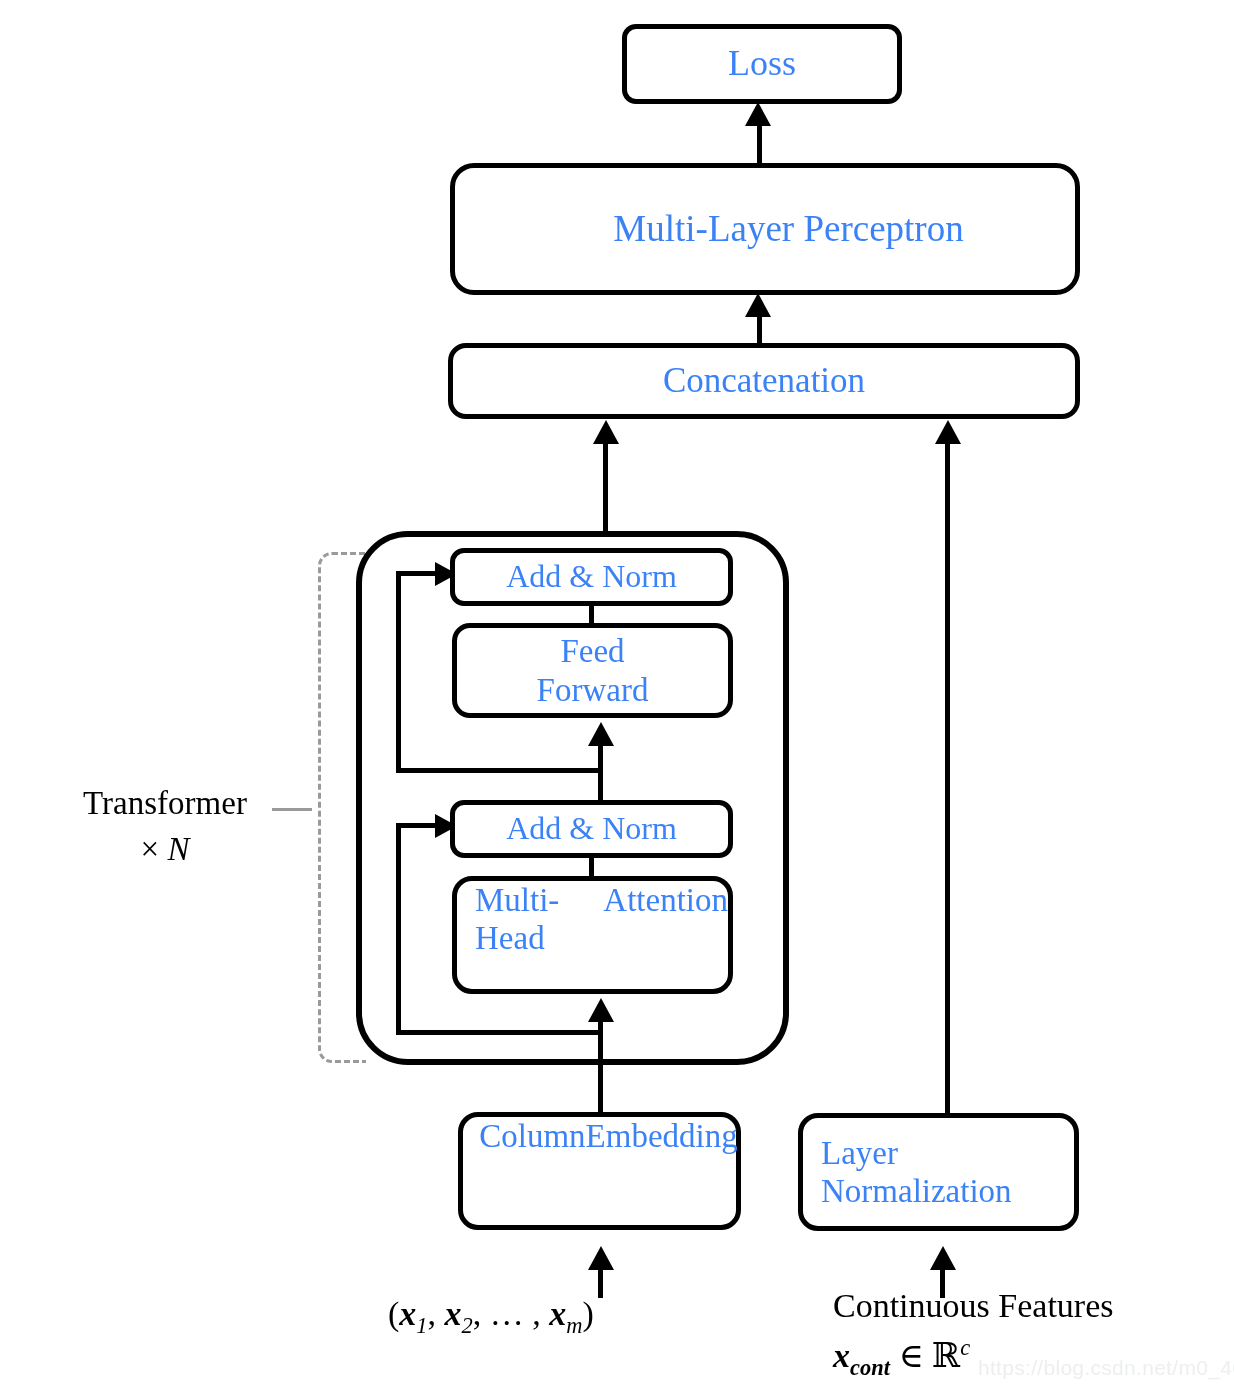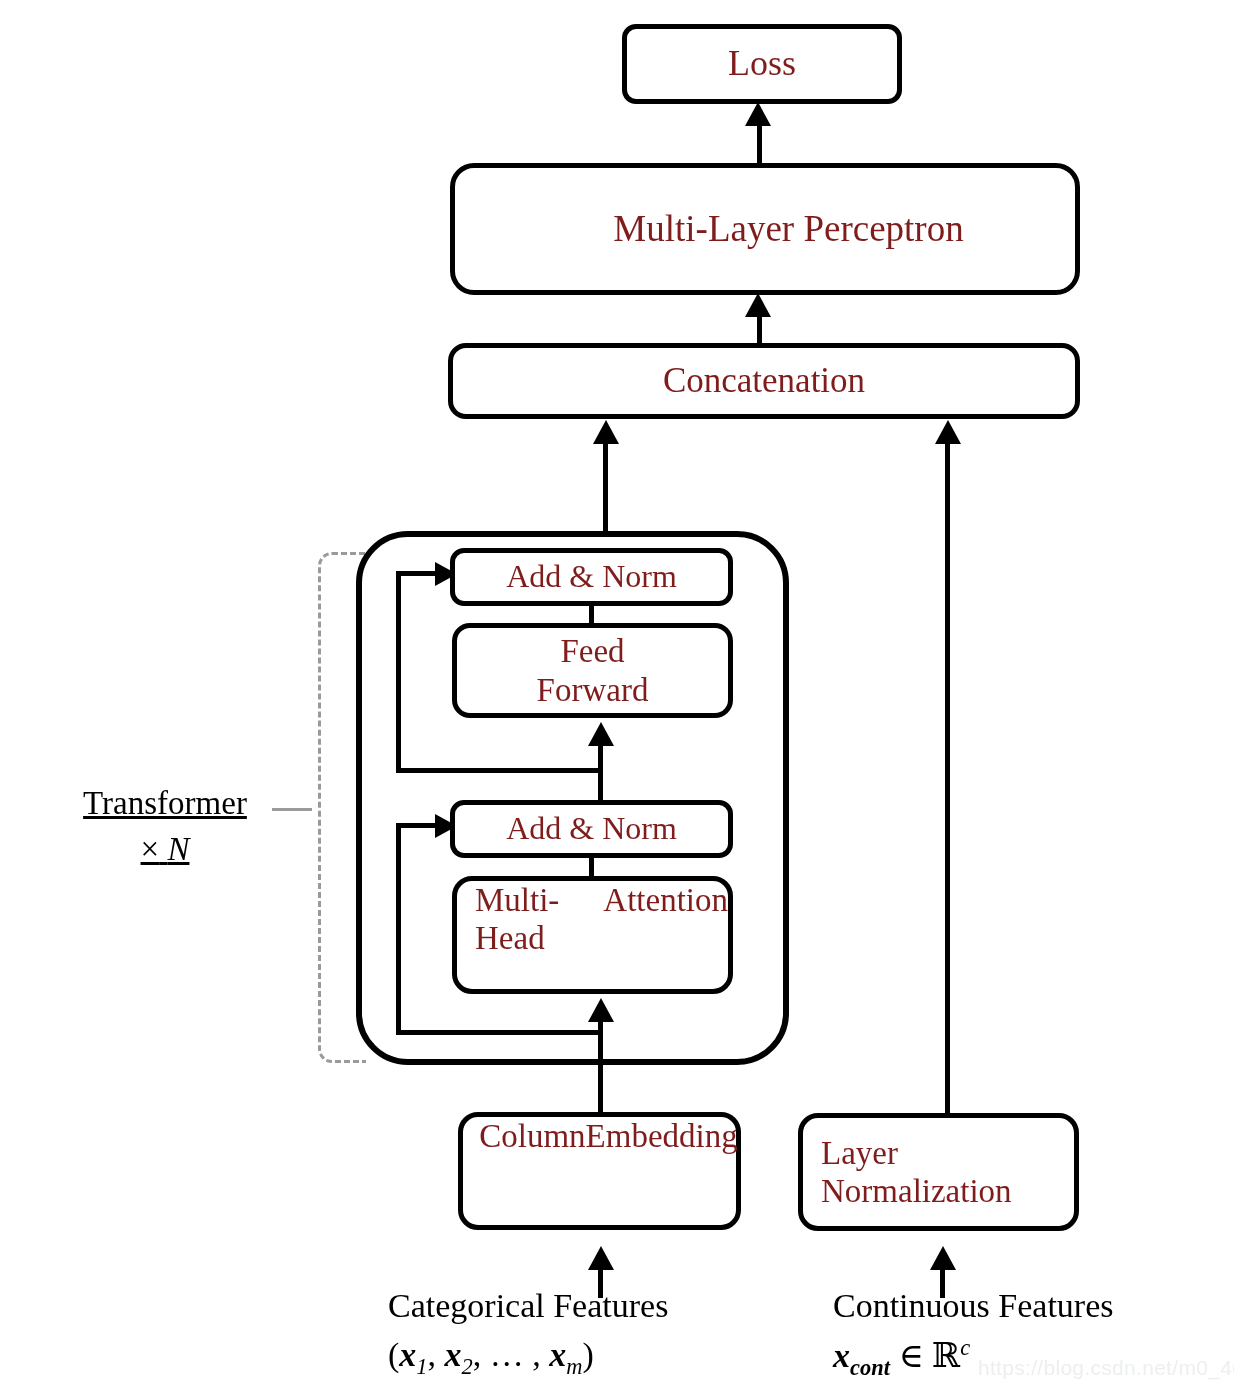--- a/index.html
+++ b/index.html
@@ -19,21 +19,21 @@
   
   .box {
     position: absolute;
     box-sizing: border-box;
     border: 5px solid #000000;
     background: #ffffff;
     display: flex;
     align-items: center;
     justify-content: center;
     text-align: center;
-    color: #7f1d1d;
+    color: #3b82f6;
     line-height: 1.16;
     z-index: 5;
   }
   .box.left-text {
     justify-content: flex-start;
     text-align: left;
     padding-left: 18px;
   }
 
   .outer-block {
@@ -139,21 +139,21 @@
 
   <div class="vline" style="left:945px; top:440px; height:675px;"></div>
   <div class="arrow-up" style="left:935px; top:420px;"></div>
 
   <div class="outer-block" style="left:356px; top:531px; width:433px; height:534px;"></div>
 
   <div class="dashed-bracket" style="left:318px; top:552px; width:48px; height:511px;"></div>
 
   <div class="hline" style="left:272px; top:808px; width:40px; height:3px; background:#9a9a9a;"></div>
 
-  <div class="label center-label" style="left:60px; top:784px; width:210px; font-size:33px;text-decoration:underline;">
+  <div class="label center-label" style="left:60px; top:784px; width:210px; font-size:33px;">
     <div>Transformer</div>
     <div style="margin-top:6px;">
       <span>×</span><span>&nbsp;</span><span class="math">N</span>
     </div>
   </div>
 
   <div class="box" style="left:450px; top:548px; width:283px; height:58px; border-radius:14px; font-size:32px;">
     <span>Add &amp; Norm</span>
   </div>
 
@@ -201,21 +201,20 @@
     <span>Normalization</span>
   </div>
 
   <div class="vline" style="left:598px; top:1268px; height:30px;"></div>
   <div class="arrow-up" style="left:588px; top:1246px;"></div>
 
   <div class="vline" style="left:940px; top:1268px; height:30px;"></div>
   <div class="arrow-up" style="left:930px; top:1246px;"></div>
 
   <div class="label" style="left:388px; top:1286px; font-size:34px;">
-    <div>Categorical Features</div>
     <div style="margin-top:8px;">
       <span>(</span><span class="mathb">x</span><sub>1</sub><span>, </span><span class="mathb">x</span><sub>2</sub><span>, … , </span><span class="mathb">x</span><sub>m</sub><span>)</span>
     </div>
   </div>
 
   <div class="label" style="left:786px; top:1286px; font-size:34px;margin-left:47px;">
     <div>Continuous Features</div>
     <div style="margin-top:8px;">
       <span class="mathb">x</span><sub style="font-weight:bold;">cont</sub><span> ∈ </span><span>ℝ</span><sup>c</sup>
     </div>

